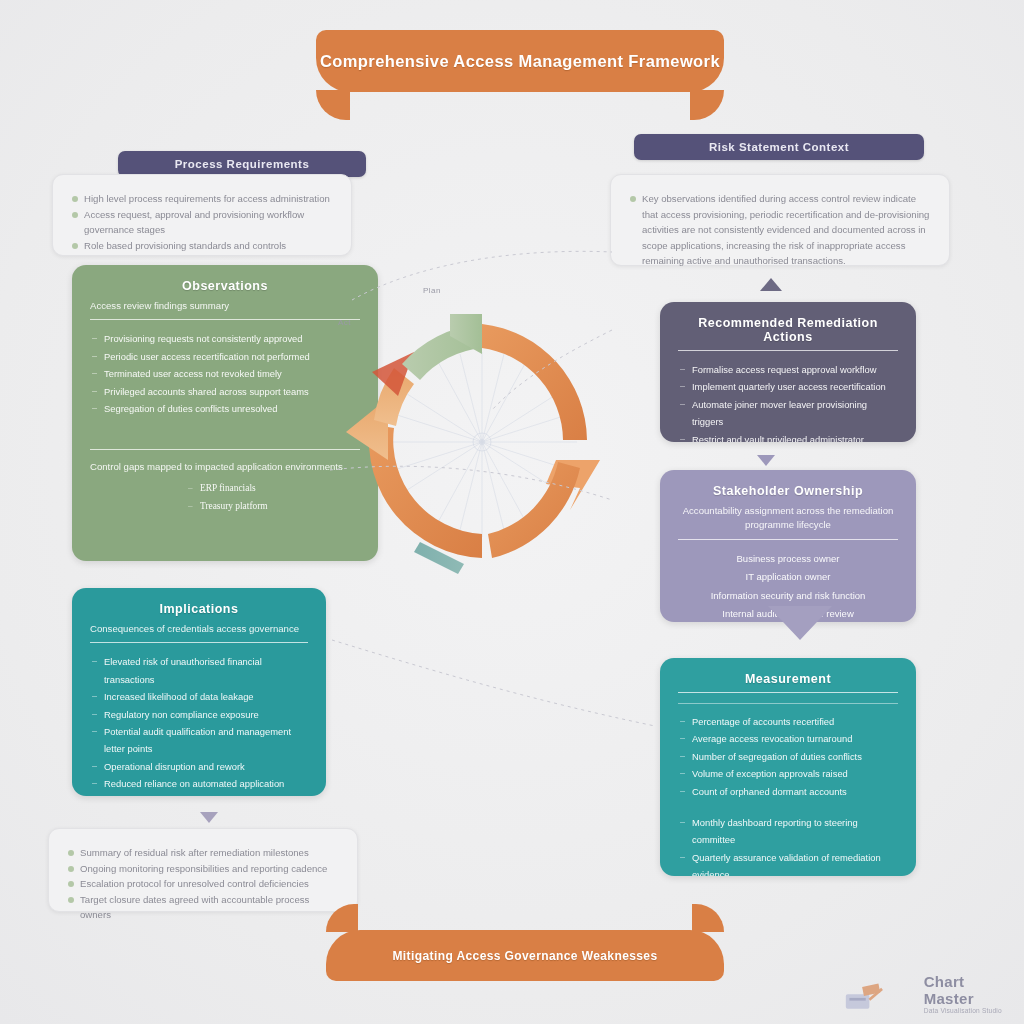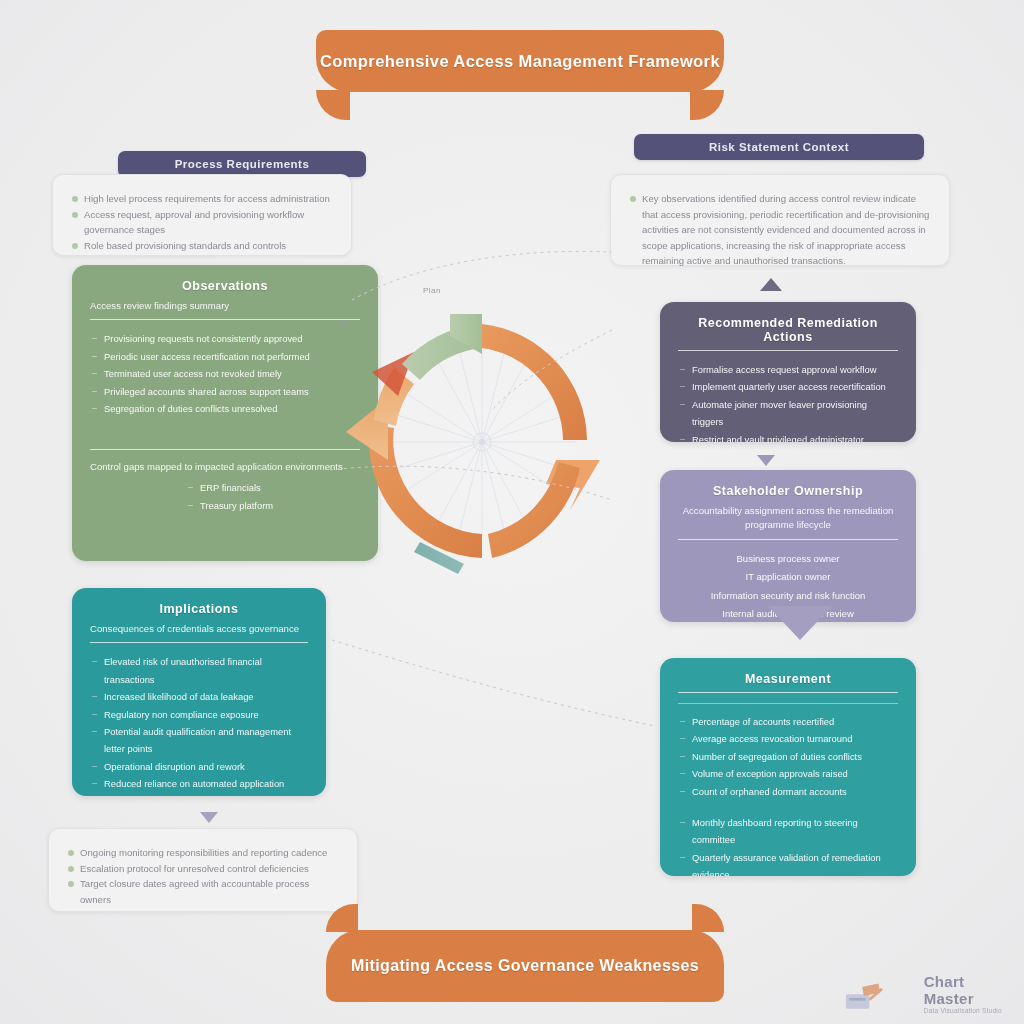--- a/index.html
+++ b/index.html
@@ -30,23 +30,23 @@
     border-radius: 10px 10px 34px 34px;
     font-size: 16.5px;
   }
   .banner-top::before, .banner-top::after{
     content:""; position:absolute; bottom:-28px; width:34px; height:30px;
     background:#d97f45;
   }
   .banner-top::before{ left:0;  border-bottom-left-radius: 34px; }
   .banner-top::after { right:0; border-bottom-right-radius: 34px; }
   .banner-bottom {
-    left: 326px; top: 930px; width: 398px; height: 72px;
+    left: 326px; top: 930px; width: 398px; height: 51px;
     border-radius: 34px 34px 10px 10px;
-    font-size: 16px;
+    font-size: 12px;
   }
   .banner-bottom::before, .banner-bottom::after{
     content:""; position:absolute; top:-26px; width:32px; height:28px;
     background:#d97f45;
   }
   .banner-bottom::before{ left:0;  border-top-left-radius: 32px; }
   .banner-bottom::after { right:0; border-top-right-radius: 32px; }
 
   
   .pill {
@@ -112,21 +112,21 @@
     line-height: 1.85;
     color: rgba(255,255,255,.93);
     position: relative;
     padding-left: 14px;
   }
   .panel li::before{
     content:"–"; position:absolute; left:2px; top:0;
     color: rgba(255,255,255,.6); font-size: 9px;
   }
   .panel ul.indented { margin-left: 96px; }
-  .panel ul.indented li { line-height: 1.95; }
+  .panel ul.indented li { line-height: 1.95; font-family: Liberation Serif, serif; }
   .panel .p-gap { height: 26px; }
 
   .panel-green  { background: #8aa87f; }
   .panel-teal   { background: #2a9a9c; }
   .panel-dpurple{ background: #625f76; }
   .panel-lpurple{ background: #9d98bb; }
   .panel-teal2  { background: #2f9fa0; }
 
   .center-block { text-align:center; }
   .center-block div { font-size: 9.5px; line-height: 1.95; color: rgba(255,255,255,.94); }
@@ -217,20 +217,21 @@
       <li>Regulatory non compliance exposure</li>
       <li>Potential audit qualification and management letter points</li>
       <li>Operational disruption and rework</li>
       <li>Reduced reliance on automated application controls</li>
 
     </ul>
   </div>
 
   <div class="note" style="left:48px; top:828px; width:310px; height:84px;">
     <ul>
+      <li>Summary of residual risk after remediation milestones</li>
       <li>Ongoing monitoring responsibilities and reporting cadence</li>
       <li>Escalation protocol for unresolved control deficiencies</li>
       <li>Target closure dates agreed with accountable process owners</li>
     </ul>
   </div>
   <div class="tri tri-down-grey" style="left:200px; top:812px;"></div>
 
   <div class="panel panel-dpurple" style="left:660px; top:302px; width:256px; height:140px;">
     <div class="p-title">Recommended Remediation Actions</div>
     <div class="rule"></div>

